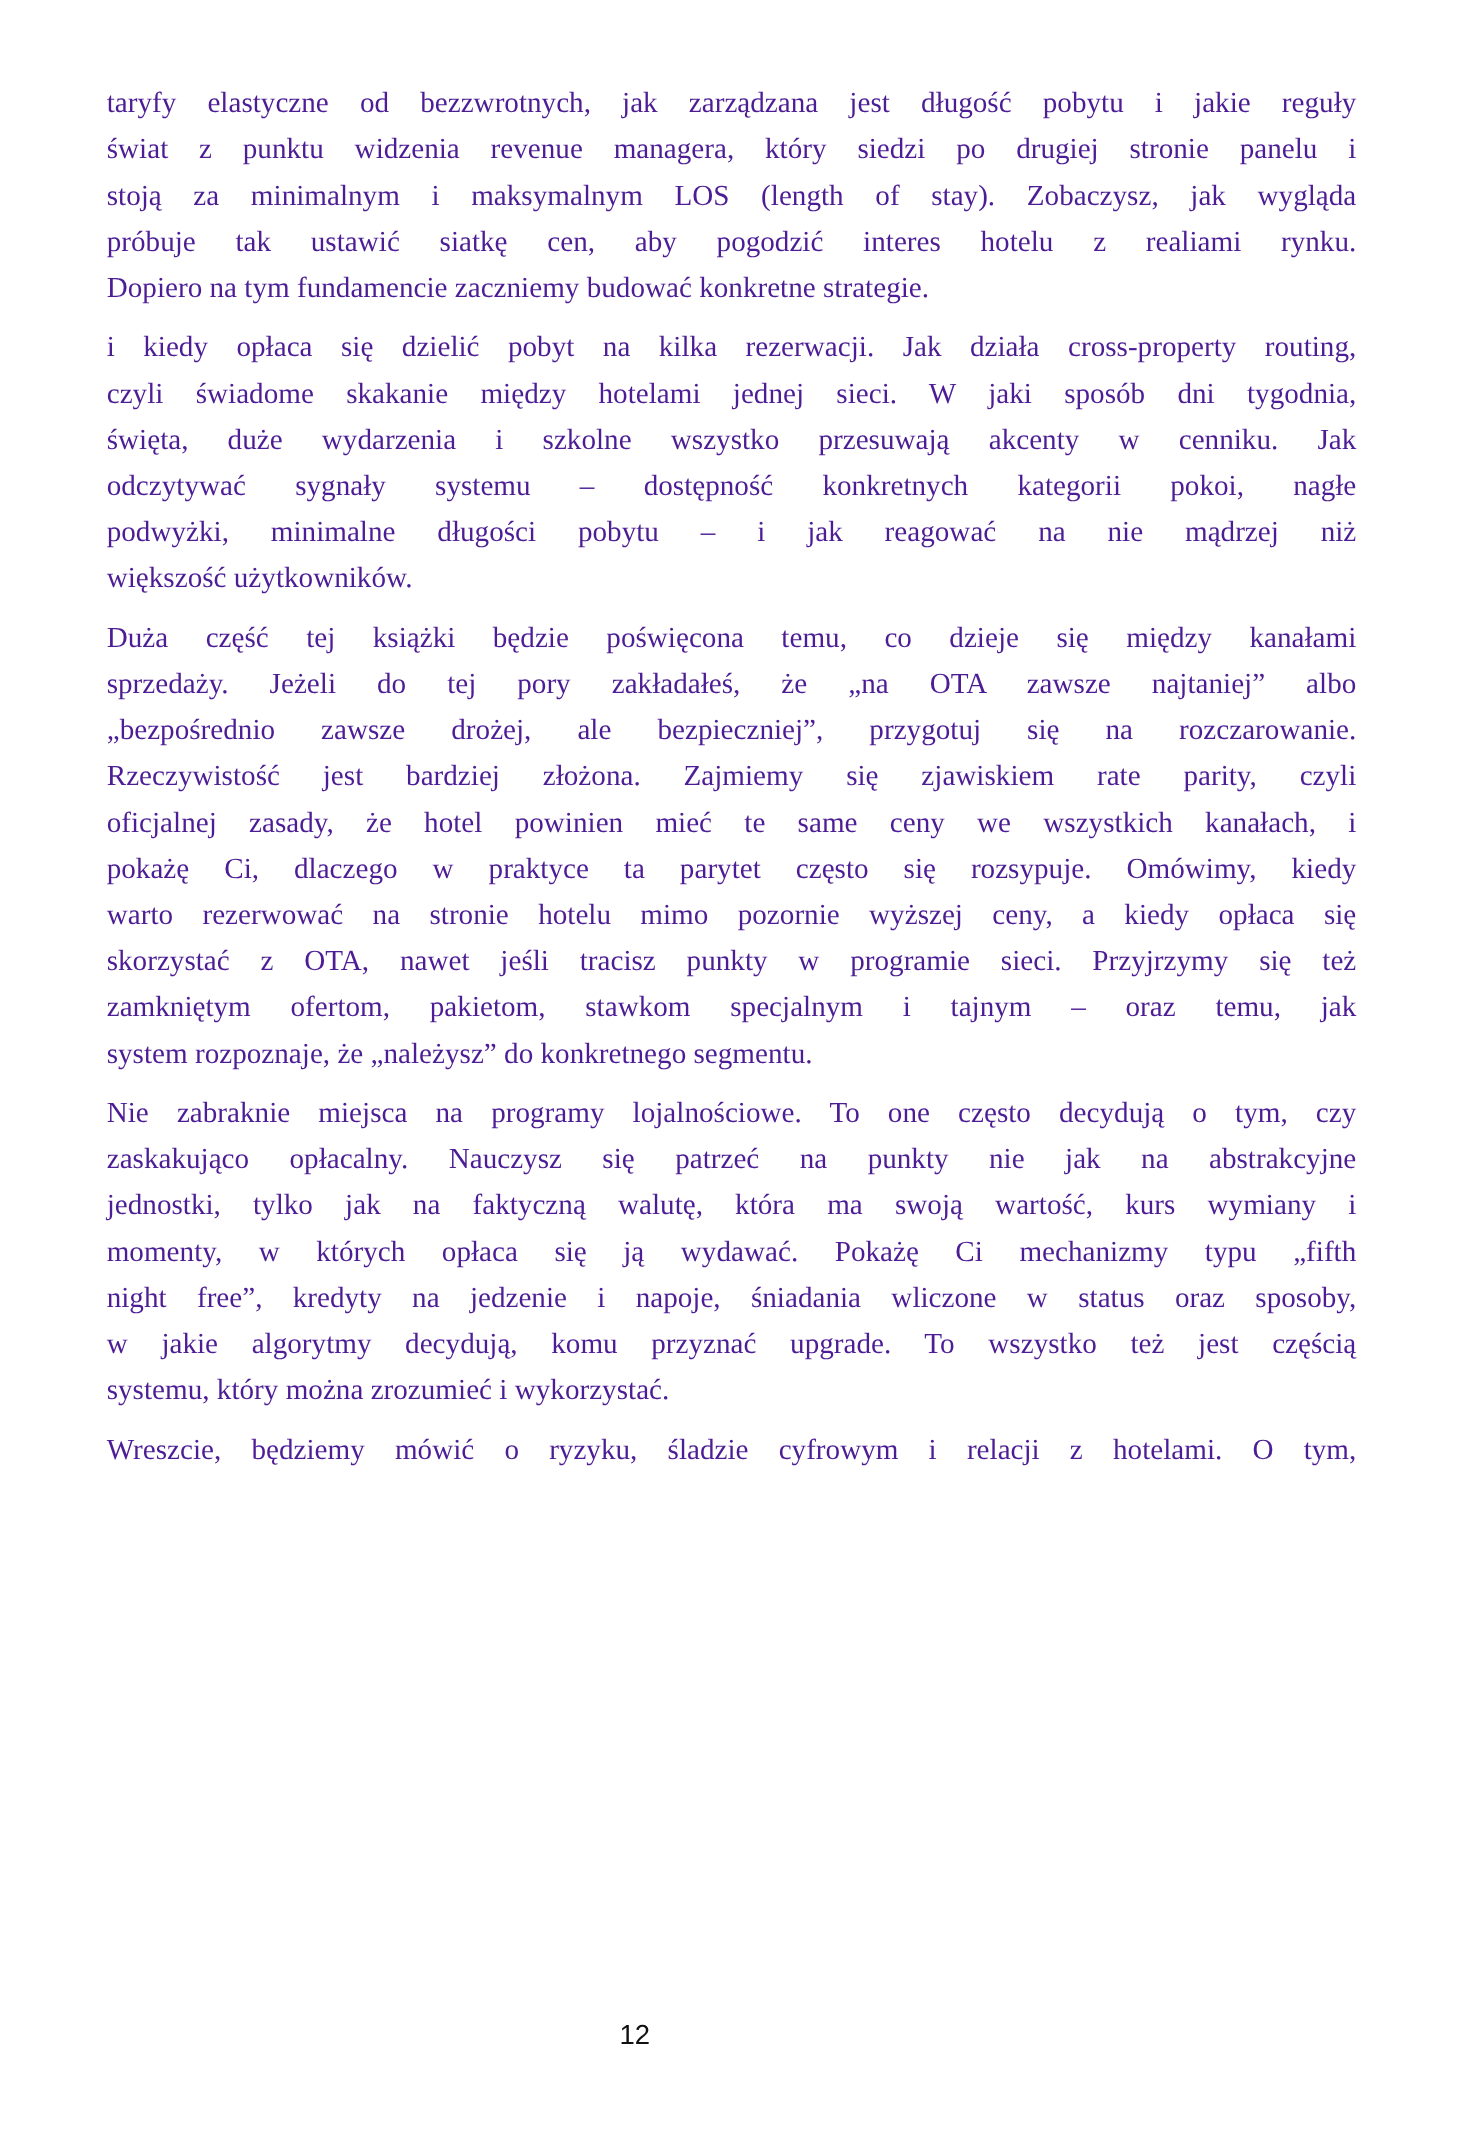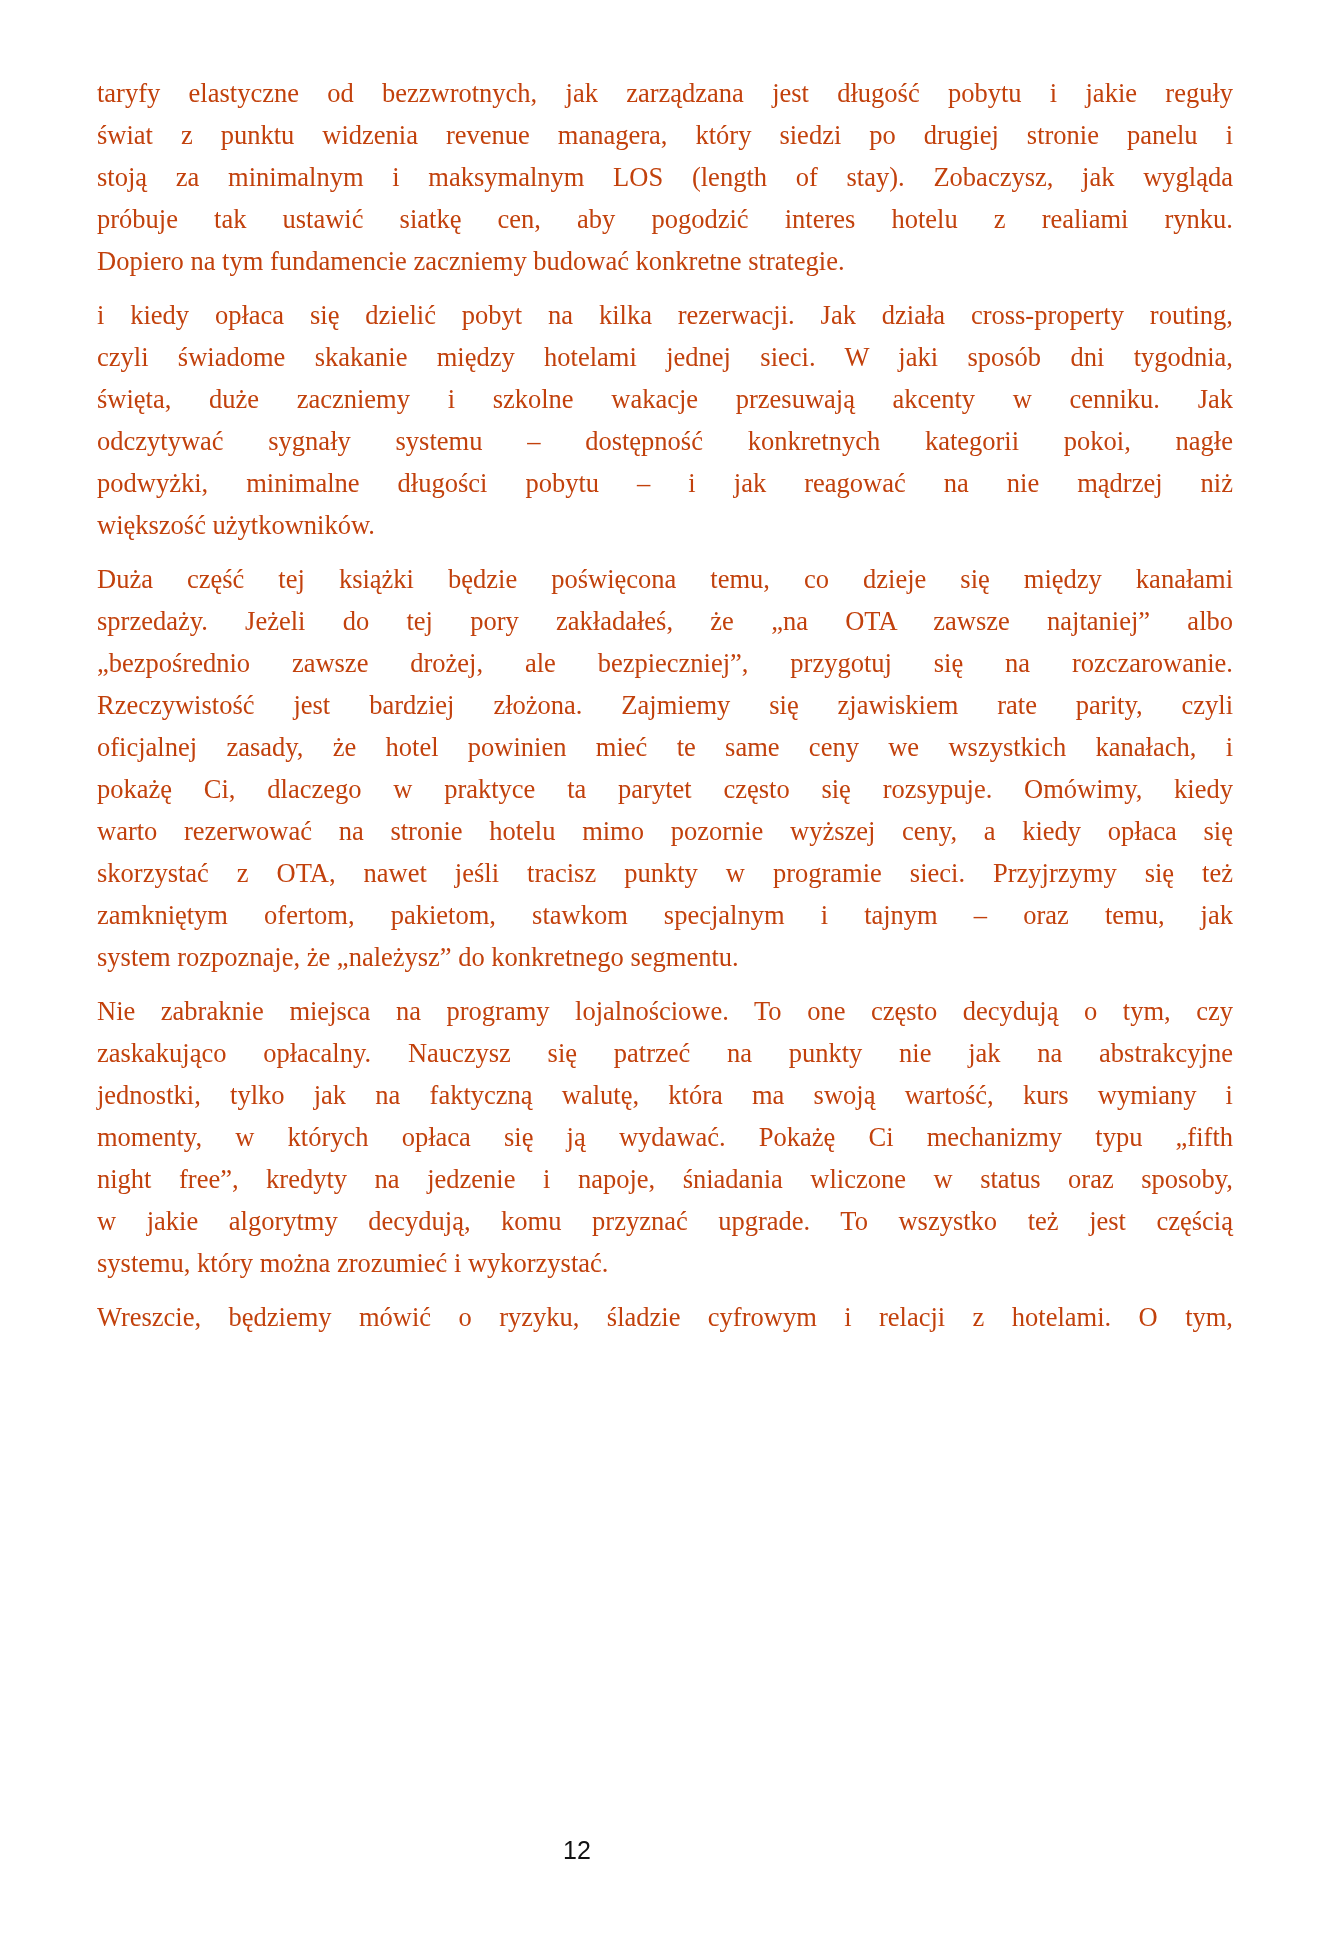--- a/index.html
+++ b/index.html
@@ -1,20 +1,20 @@
 <!DOCTYPE html>
 <html><head>
 <meta charset="utf-8">
 <style>
   html, body { margin: 0; padding: 0; background: #ffffff; }
   body { width: 1330px; height: 1952px; position: relative; overflow: hidden; }
   .page {
     position: absolute; left: 97px; top: 72px; width: 1136px;
     font-family: "Liberation Serif", "DejaVu Serif", serif;
-    font-size: 26.5px; line-height: 42px; color: #c2410c;
+    font-size: 26.5px; line-height: 42px; color: #4c1d95;
   }
   .para { margin: 0 0 12px 0; text-align: justify; hyphens: none; }
   .para .line { display: block; text-align: justify; text-align-last: justify; white-space: nowrap; }
   .para .line.last { text-align-last: left; }
   .page-number {
     position: absolute; left: 0; width: 1154px; top: 1836px; text-align: center;
     font-family: "Liberation Sans", "DejaVu Sans", sans-serif; font-size: 25px; color: #111111;
   }
 </style>
 </head>
@@ -24,21 +24,21 @@
     <p class="para">
       <span class="line">taryfy elastyczne od bezzwrotnych, jak zarządzana jest długość pobytu i jakie reguły</span>
       <span class="line">świat z punktu widzenia revenue managera, który siedzi po drugiej stronie panelu i</span>
       <span class="line">stoją za minimalnym i maksymalnym LOS (length of stay). Zobaczysz, jak wygląda</span>
       <span class="line">próbuje tak ustawić siatkę cen, aby pogodzić interes hotelu z realiami rynku.</span>
       <span class="line last">Dopiero na tym fundamencie zaczniemy budować konkretne strategie.</span>
     </p>
     <p class="para">
       <span class="line">i kiedy opłaca się dzielić pobyt na kilka rezerwacji. Jak działa cross-property routing,</span>
       <span class="line">czyli świadome skakanie między hotelami jednej sieci. W jaki sposób dni tygodnia,</span>
-      <span class="line">święta, duże zaczniemy i szkolne wakacje przesuwają akcenty w cenniku. Jak</span>
+      <span class="line">święta, duże wydarzenia i szkolne wszystko przesuwają akcenty w cenniku. Jak</span>
       <span class="line">odczytywać sygnały systemu – dostępność konkretnych kategorii pokoi, nagłe</span>
       <span class="line">podwyżki, minimalne długości pobytu – i jak reagować na nie mądrzej niż</span>
       <span class="line last">większość użytkowników.</span>
     </p>
     <p class="para">
       <span class="line">Duża część tej książki będzie poświęcona temu, co dzieje się między kanałami</span>
       <span class="line">sprzedaży. Jeżeli do tej pory zakładałeś, że „na OTA zawsze najtaniej” albo</span>
       <span class="line">„bezpośrednio zawsze drożej, ale bezpieczniej”, przygotuj się na rozczarowanie.</span>
       <span class="line">Rzeczywistość jest bardziej złożona. Zajmiemy się zjawiskiem rate parity, czyli</span>
       <span class="line">oficjalnej zasady, że hotel powinien mieć te same ceny we wszystkich kanałach, i</span>

